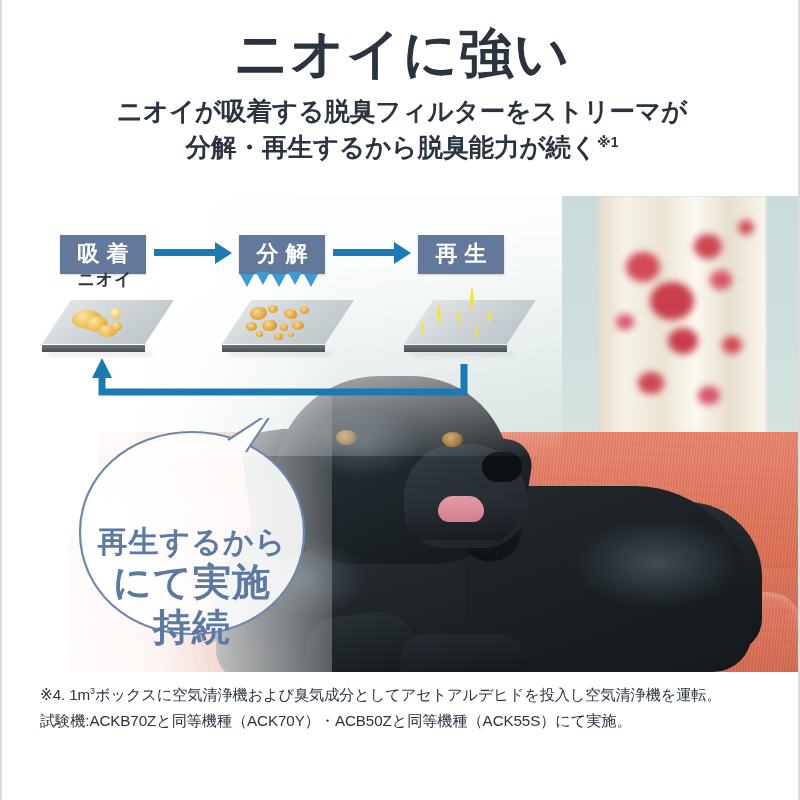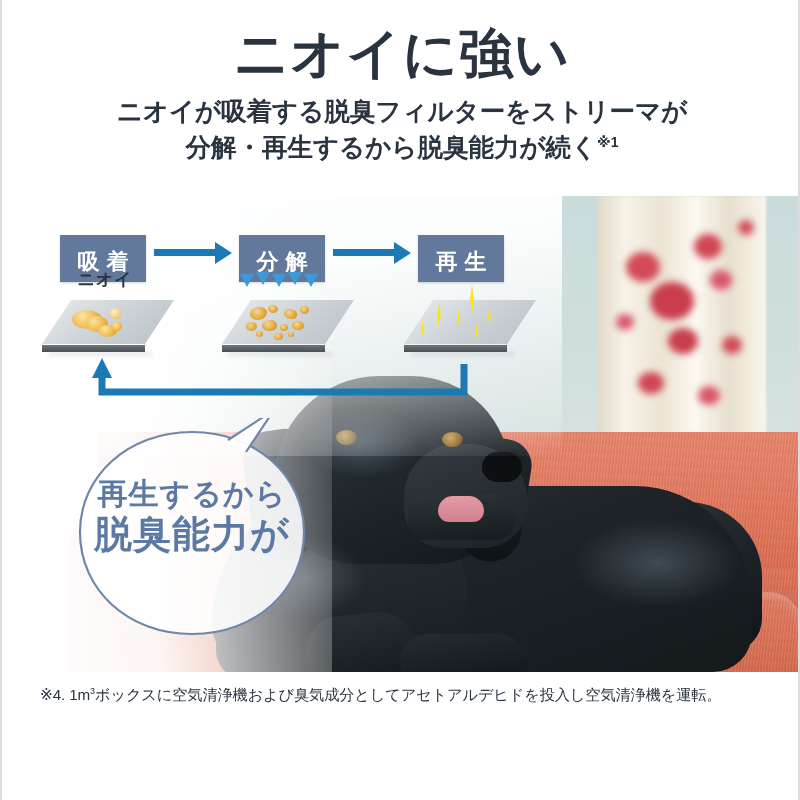--- a/index.html
+++ b/index.html
@@ -284,21 +284,21 @@
   }
   .stage-label {
     position: absolute;
     color: #ffffff;
     background: #62799b;
     font-size: 22px;
     font-weight: bold;
     letter-spacing: 7px;
     text-indent: 7px;
     text-align: center;
-    padding: 12px 0 5px 0;
+    padding: 4px 0 5px 0;
     width: 86px;
     box-shadow: 0 1px 2px rgba(0,0,0,0.18);
   }
   .stage-label.s1 { left: 58px;  top: 39px; }
   .stage-label.s2 { left: 237px; top: 39px; }
   .stage-label.s3 { left: 416px; top: 39px; }
 
   .flow-arrow {
     position: absolute;
     height: 22px;
@@ -420,20 +420,21 @@
     top: 58px;
     width: 264px;
     text-align: center;
     color: #5b79a3;
     letter-spacing: 1px;
   }
   .bt-l1 {
     font-size: 30px;
     font-weight: bold;
     line-height: 1.2;
+    margin-top: 48px;
   }
   .bt-l2 {
     font-size: 38px;
     font-weight: bold;
     line-height: 1.18;
   }
   .bt-l3 {
     font-size: 38px;
     font-weight: bold;
     line-height: 1.18;
@@ -598,21 +599,23 @@
     <svg width="280" height="232" viewBox="0 0 280 232">
       <path d="M 132 14
                C 196 14 244 58 244 114
                C 244 172 196 216 132 216
                C 68 216 20 172 20 114
                C 20 58 68 14 132 14 Z" fill="#ffffff" fill-opacity="0.88" stroke="#6f87ab" stroke-width="2.2"></path>
       <path d="M 168 22 L 214 -8 L 186 34" fill="#ffffff" fill-opacity="0.95" stroke="#6f87ab" stroke-width="2.2" stroke-linejoin="round"></path>
     </svg>
     <div class="bubble-text">
       <div class="bt-l1">再生するから</div>
-      <div class="bt-l2">脱臭能力が</div>
+      <div class="bt-l2">にて実施</div>
+      <div class="bt-l3">持続</div>
     </div>
   </div>
 
   <div class="footnotes">
     <div><span>※4. 1m</span><sup>3</sup><span>ボックスに空気清浄機および臭気成分としてアセトアルデヒドを投入し空気清浄機を運転。</span></div>
+    <div>試験機:ACKB70Zと同等機種（ACK70Y）・ACB50Zと同等機種（ACK55S）にて実施。</div>
   </div>
 
 </div>
 
 </body></html>

